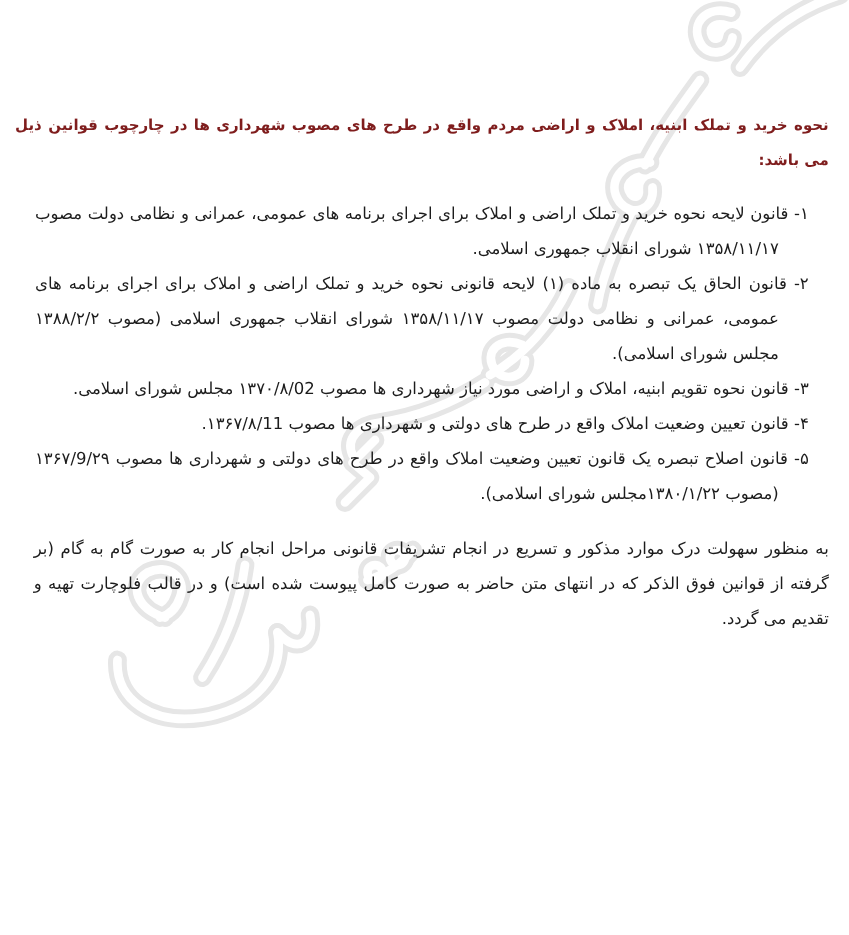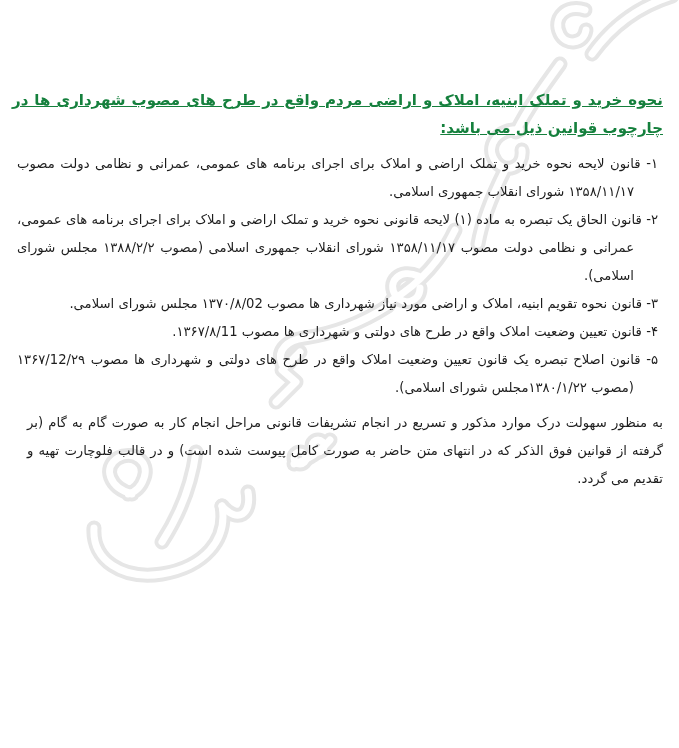--- a/index.html
+++ b/index.html
@@ -31,29 +31,28 @@
     right: 16px;
     z-index: 1;
     direction: rtl;
     unicode-bidi: embed;
     text-align: justify;
     font-size: 13.2px;
     line-height: 28px;
     color: #1c1c1c;
   }
   .doc-heading {
-    font-size: 15px;
+    font-size: 12px;
     font-weight: 700;
-    color: #15803d;
+    color: #7f1d1d;
     margin: 0 0 8px 0;
     text-align: justify;
-    text-decoration: underline;
   }
   .law-list {
-    margin: 5px;
+    margin: 16px;
     padding: 0;
   }
   .law-item {
     padding-right: 24px;   
     text-indent: -24px;    
   }
   .closing-paragraph {
     margin: 7px 0 0 15px;
   }
 </style>
@@ -108,21 +107,21 @@
         <span>قانون نحوه تقویم ابنیه، املاک و اراضی مورد نیاز شهرداری ها مصوب ۱۳۷۰/۸/02 مجلس شورای اسلامی.</span>
       </div>
 
       <div class="law-item">
         <span>۴-</span>
         <span>قانون تعیین وضعیت املاک واقع در طرح های دولتی و شهرداری ها مصوب ۱۳۶۷/۸/11.</span>
       </div>
 
       <div class="law-item">
         <span>۵-</span>
-        <span>قانون اصلاح تبصره یک قانون تعیین وضعیت املاک واقع در طرح های دولتی و شهرداری ها مصوب ۱۳۶۷/12/۲۹ (مصوب ۱۳۸۰/۱/۲۲مجلس شورای اسلامی).</span>
+        <span>قانون اصلاح تبصره یک قانون تعیین وضعیت املاک واقع در طرح های دولتی و شهرداری ها مصوب ۱۳۶۷/9/۲۹ (مصوب ۱۳۸۰/۱/۲۲مجلس شورای اسلامی).</span>
       </div>
 
     </div>
 
     <p class="closing-paragraph">به منظور سهولت درک موارد مذکور و تسریع در انجام تشریفات قانونی مراحل انجام کار به صورت گام به گام (بر گرفته از قوانین فوق الذکر که در انتهای متن حاضر به صورت کامل پیوست شده است) و در قالب فلوچارت تهیه و تقدیم می گردد.</p>
 
   </div>
 </div>
 
 </body></html>

